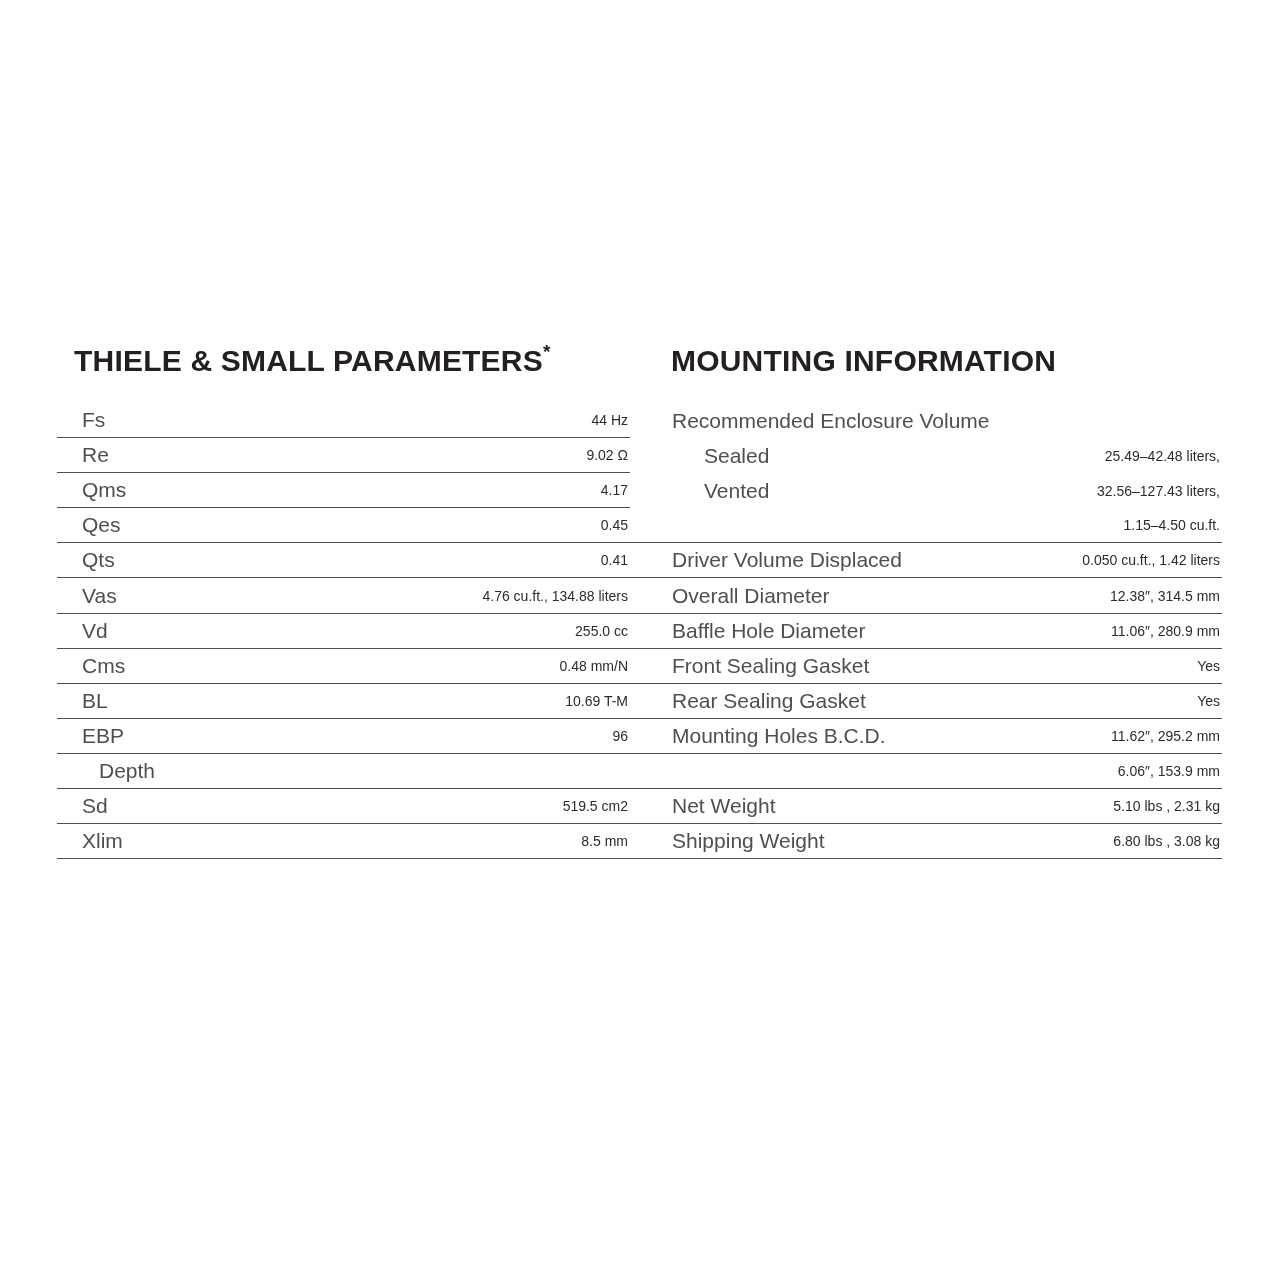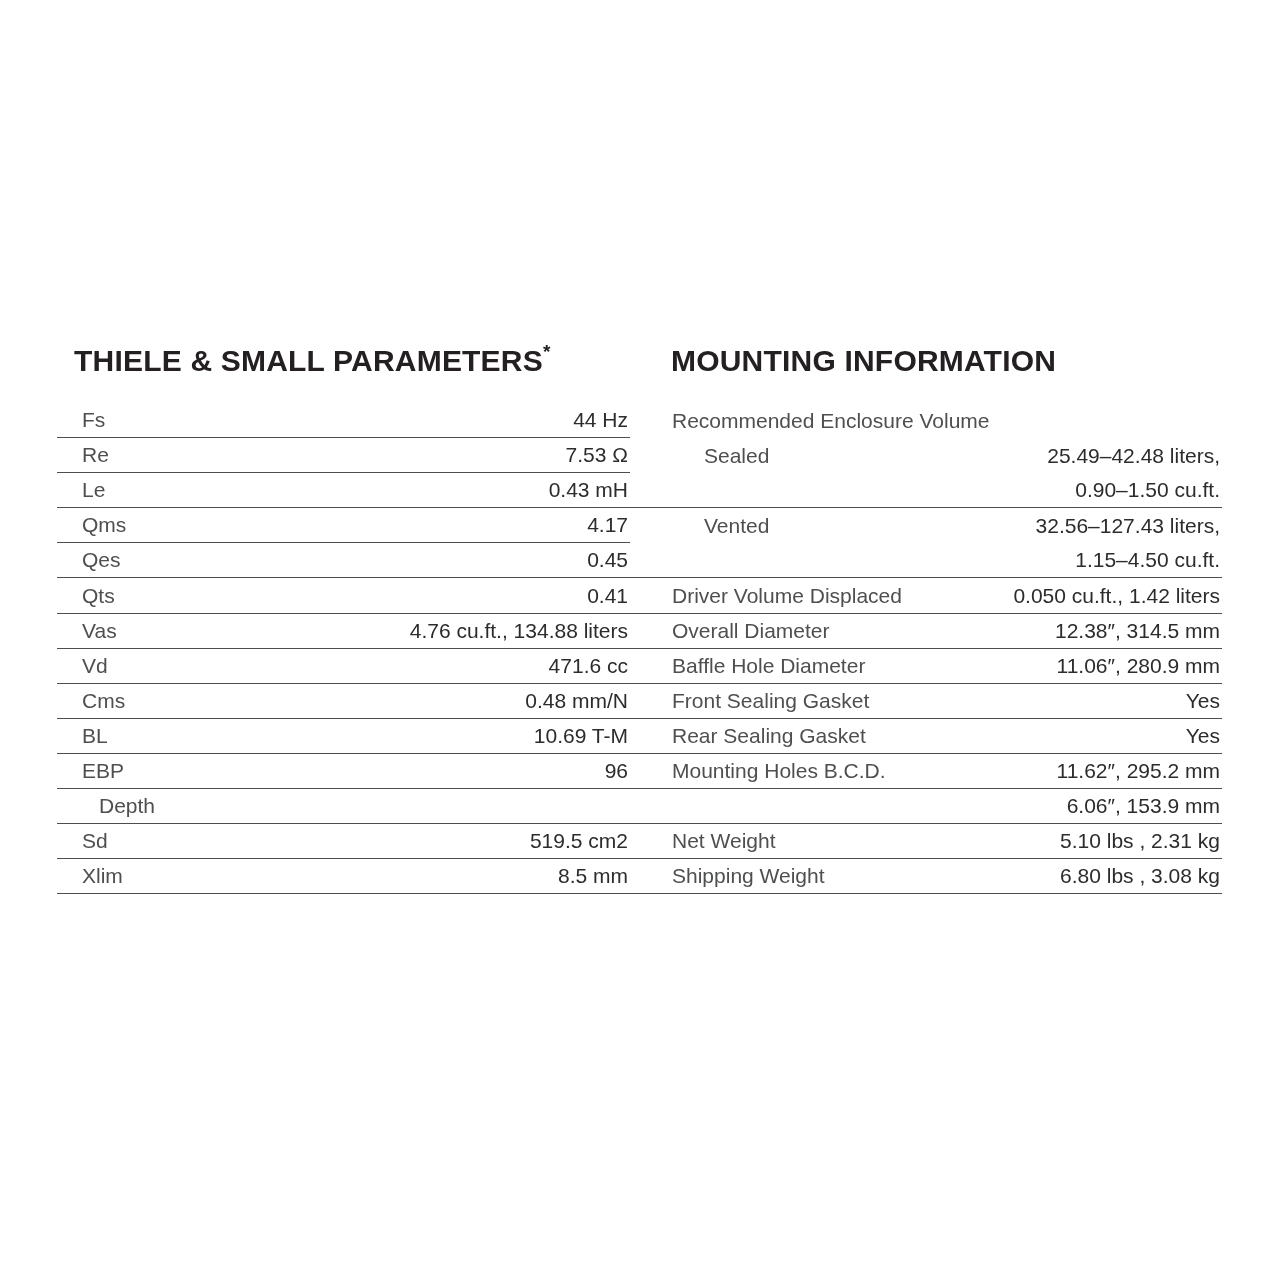--- a/index.html
+++ b/index.html
@@ -59,21 +59,21 @@
   .rcell { flex: 1; }
   .cell-label {
     font-size: 21px;
     color: #4e4f51;
     white-space: nowrap;
   }
   .lcell .cell-label { padding-left: 25px; }
   .rcell .cell-label { padding-left: 11px; }
   .rcell .cell-label.indent { padding-left: 43px; }
   .cell-value {
-    font-size: 21px;
+    font-size: 14px;
     color: #2c2c2e;
     white-space: nowrap;
     padding-right: 2px;
   }
 </style>
 </head>
 <body>
 
 <div class="page">
 
@@ -91,40 +91,29 @@
       <div class="gapcell"></div>
       <div class="rcell">
         <span class="cell-label">Recommended Enclosure Volume</span>
         <span class="cell-value"></span>
       </div>
     </div>
 
     <div class="band b-left">
       <div class="lcell">
         <span class="cell-label">Re</span>
-        <span class="cell-value">7.53 Ω</span>
+        <span class="cell-value">9.02 Ω</span>
       </div>
       <div class="gapcell"></div>
       <div class="rcell">
         <span class="cell-label indent">Sealed</span>
         <span class="cell-value">25.49–42.48 liters,</span>
       </div>
     </div>
 
-    <div class="band b-full">
-      <div class="lcell">
-        <span class="cell-label">Le</span>
-        <span class="cell-value">0.43 mH</span>
-      </div>
-      <div class="gapcell"></div>
-      <div class="rcell">
-        <span class="cell-label"></span>
-        <span class="cell-value">0.90–1.50 cu.ft.</span>
-      </div>
-    </div>
 
     <div class="band b-left">
       <div class="lcell">
         <span class="cell-label">Qms</span>
         <span class="cell-value">4.17</span>
       </div>
       <div class="gapcell"></div>
       <div class="rcell">
         <span class="cell-label indent">Vented</span>
         <span class="cell-value">32.56–127.43 liters,</span>
@@ -163,21 +152,21 @@
       <div class="gapcell"></div>
       <div class="rcell">
         <span class="cell-label">Overall Diameter</span>
         <span class="cell-value">12.38″, 314.5 mm</span>
       </div>
     </div>
 
     <div class="band b-full">
       <div class="lcell">
         <span class="cell-label">Vd</span>
-        <span class="cell-value">471.6 cc</span>
+        <span class="cell-value">255.0 cc</span>
       </div>
       <div class="gapcell"></div>
       <div class="rcell">
         <span class="cell-label">Baffle Hole Diameter</span>
         <span class="cell-value">11.06″, 280.9 mm</span>
       </div>
     </div>
 
     <div class="band b-full">
       <div class="lcell">

